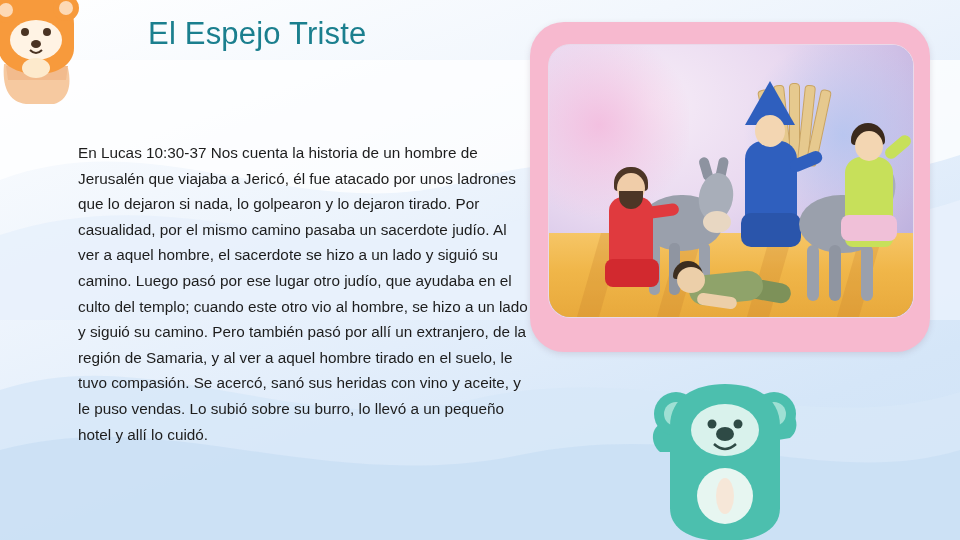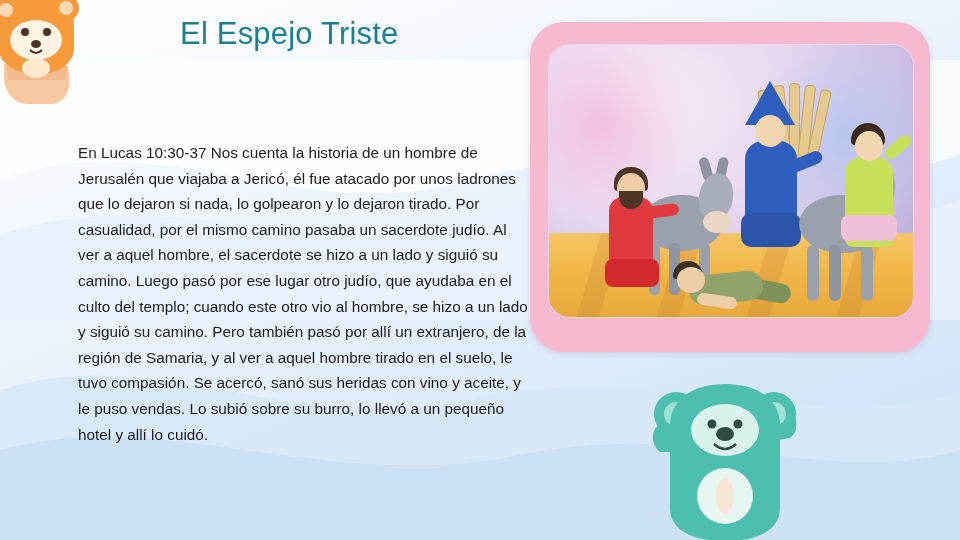--- a/index.html
+++ b/index.html
@@ -29,21 +29,20 @@
 
   .title {
     position: absolute;
     left: 148px;
     top: 16px;
     font-size: 31px;
     color: #1b7f8e;
     font-family: "Liberation Sans", sans-serif;
     letter-spacing: 0.2px;
     white-space: nowrap;
-    margin-left: 32px;
   }
 
   .body-text {
     position: absolute;
     left: 78px;
     top: 140px;
     width: 452px;
     font-size: 15.3px;
     line-height: 25.6px;
     color: #1d1d1d;

